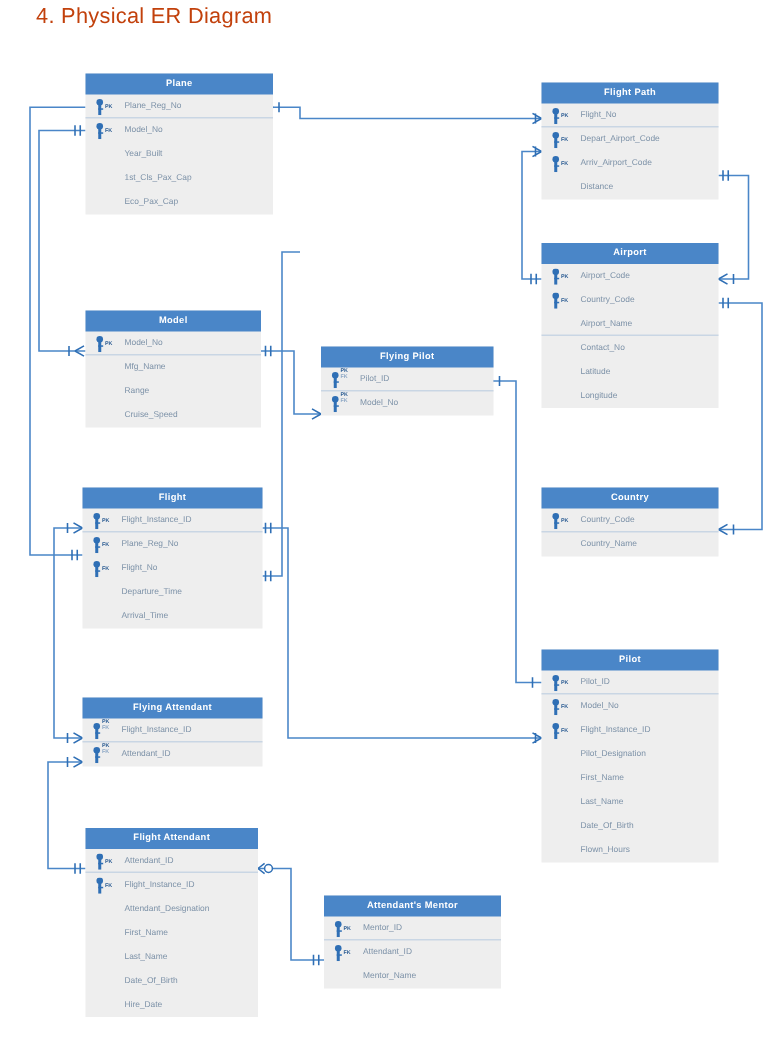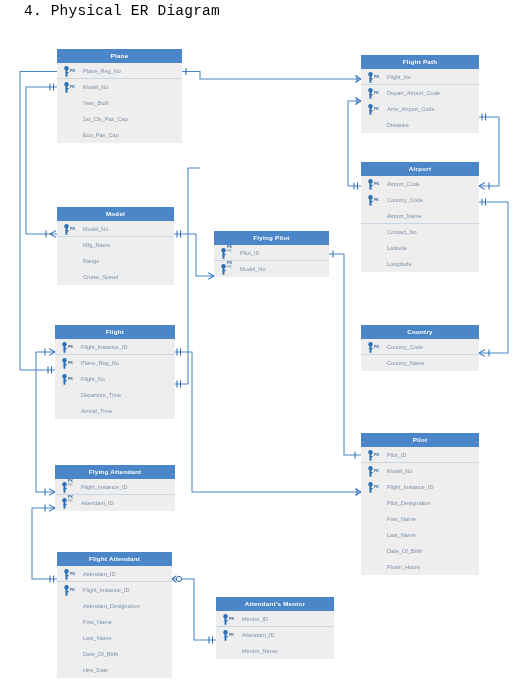--- a/index.html
+++ b/index.html
@@ -3,22 +3,22 @@
 <meta charset="utf-8">
 <style>
   html,body{margin:0;padding:0;background:#ffffff;}
   body{
     width:519px;height:700px;position:relative;overflow:hidden;
     font-family:"Liberation Sans", sans-serif;
     -webkit-font-smoothing:antialiased;
   }
   #page-title{
     position:absolute;left:24px;top:3px;
-    font-family:Liberation Mono, monospace;
-    font-size:14.5px;color:#000000;letter-spacing:.2px;white-space:nowrap;
+    font-family:Liberation Sans, sans-serif;
+    font-size:14.5px;color:#c2410c;letter-spacing:.2px;white-space:nowrap;
   }
   #canvas{position:absolute;left:0;top:0;width:519px;height:700px;}
   #links{position:absolute;left:0;top:0;width:519px;height:700px;overflow:visible;}
 
   .entity{position:absolute;background:#eeeeee;}
   .ent-header{
     background:#4a86c8;color:#ffffff;
     font-size:6.2px;font-weight:bold;letter-spacing:.25px;
     height:14px;line-height:14px;text-align:center;
     white-space:nowrap;overflow:hidden;

